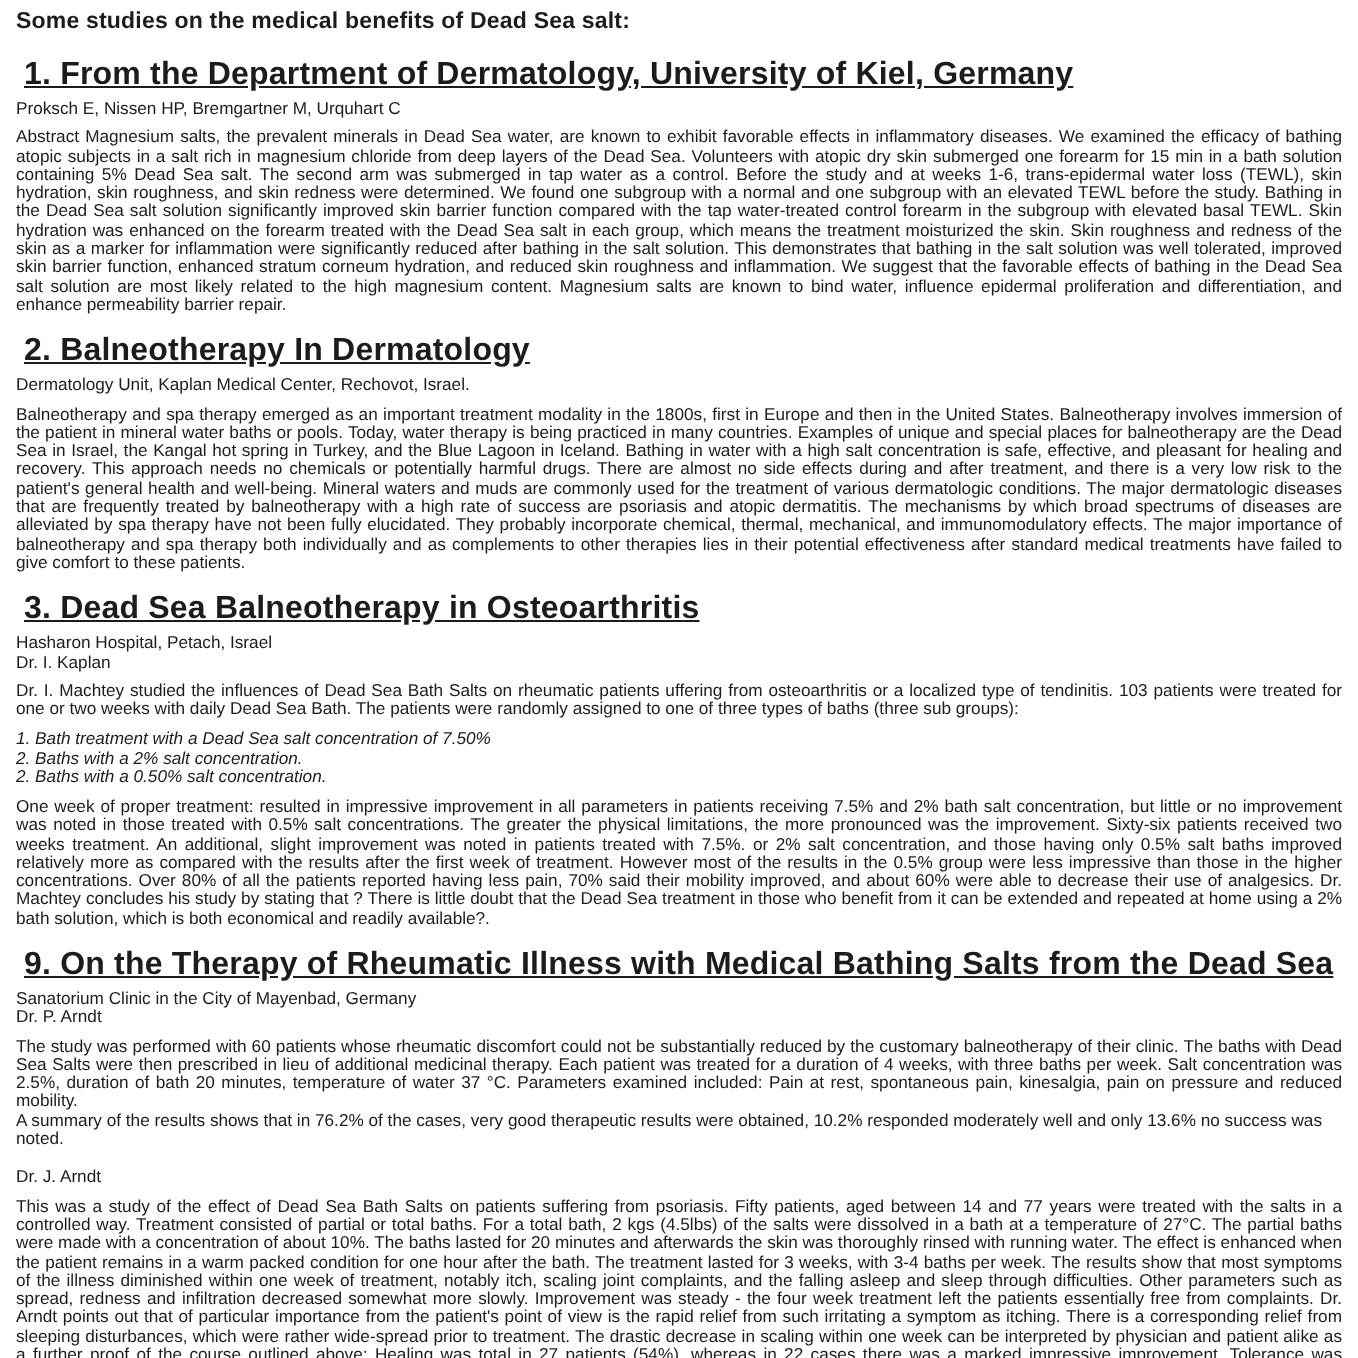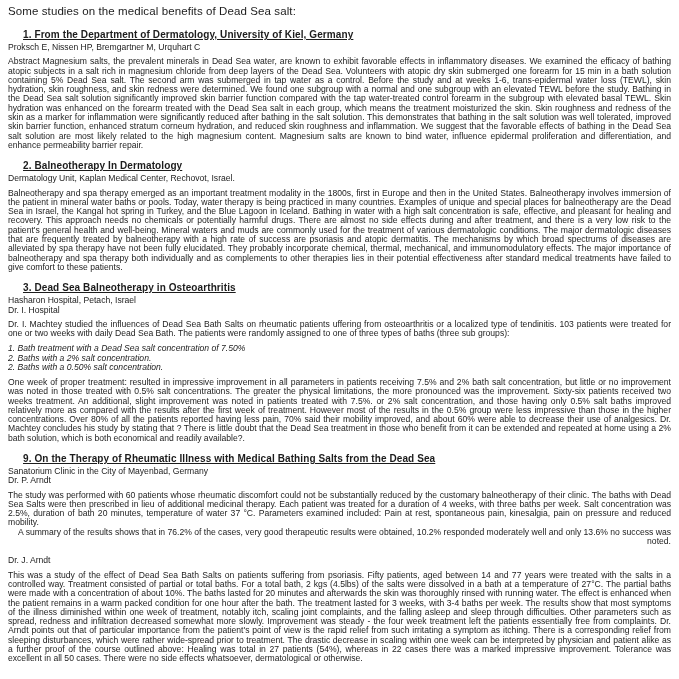--- a/index.html
+++ b/index.html
@@ -12,49 +12,49 @@
     height: 679px;
     overflow: hidden;
     font-family: "Liberation Sans", sans-serif;
     color: #1c1c1c;
   }
   .page {
     padding: 5px 8px 4px 8px;
   }
   .doc-title {
     font-size: 11.5px;
-    font-weight: normal;
+    font-weight: bold;
     letter-spacing: 0.1px;
     margin: 0 0 12px 0;
   }
   .section {
     margin-top: 10px;
   }
   .section-heading {
-    font-size: 10px;
+    font-size: 16px;
     font-weight: bold;
     text-decoration: underline;
-    margin: 0 0 3px 15px;
+    margin: 0 0 3px 4px;
     letter-spacing: 0.1px;
   }
   .meta-line {
     font-size: 8.6px;
     line-height: 9.3px;
     margin: 0;
   }
   .para {
     font-size: 8.6px;
     line-height: 9.3px;
     text-align: justify;
     margin: 5px 0 0 0;
   }
   .line {
     font-size: 8.6px;
     line-height: 9.3px;
-    text-align: right;
+    text-align: left;
     margin: 0;
   }
   .list-block {
     margin-top: 6px;
   }
   .list-item {
     font-size: 8.6px;
     line-height: 9.5px;
     margin: 0;
     font-style: italic;
@@ -72,21 +72,21 @@
         <p class="para">Abstract Magnesium salts, the prevalent minerals in Dead Sea water, are known to exhibit favorable effects in inflammatory diseases. We examined the efficacy of bathing atopic subjects in a salt rich in magnesium chloride from deep layers of the Dead Sea. Volunteers with atopic dry skin submerged one forearm for 15 min in a bath solution containing 5% Dead Sea salt. The second arm was submerged in tap water as a control. Before the study and at weeks 1-6, trans-epidermal water loss (TEWL), skin hydration, skin roughness, and skin redness were determined. We found one subgroup with a normal and one subgroup with an elevated TEWL before the study. Bathing in the Dead Sea salt solution significantly improved skin barrier function compared with the tap water-treated control forearm in the subgroup with elevated basal TEWL. Skin hydration was enhanced on the forearm treated with the Dead Sea salt in each group, which means the treatment moisturized the skin. Skin roughness and redness of the skin as a marker for inflammation were significantly reduced after bathing in the salt solution. This demonstrates that bathing in the salt solution was well tolerated, improved skin barrier function, enhanced stratum corneum hydration, and reduced skin roughness and inflammation. We suggest that the favorable effects of bathing in the Dead Sea salt solution are most likely related to the high magnesium content. Magnesium salts are known to bind water, influence epidermal proliferation and differentiation, and enhance permeability barrier repair.</p>
       </section>
       <section class="section">
         <div class="section-heading">2. Balneotherapy In Dermatology</div>
         <div class="meta-line">Dermatology Unit, Kaplan Medical Center, Rechovot, Israel.</div>
         <p class="para">Balneotherapy and spa therapy emerged as an important treatment modality in the 1800s, first in Europe and then in the United States. Balneotherapy involves immersion of the patient in mineral water baths or pools. Today, water therapy is being practiced in many countries. Examples of unique and special places for balneotherapy are the Dead Sea in Israel, the Kangal hot spring in Turkey, and the Blue Lagoon in Iceland. Bathing in water with a high salt concentration is safe, effective, and pleasant for healing and recovery. This approach needs no chemicals or potentially harmful drugs. There are almost no side effects during and after treatment, and there is a very low risk to the patient's general health and well-being. Mineral waters and muds are commonly used for the treatment of various dermatologic conditions. The major dermatologic diseases that are frequently treated by balneotherapy with a high rate of success are psoriasis and atopic dermatitis. The mechanisms by which broad spectrums of diseases are alleviated by spa therapy have not been fully elucidated. They probably incorporate chemical, thermal, mechanical, and immunomodulatory effects. The major importance of balneotherapy and spa therapy both individually and as complements to other therapies lies in their potential effectiveness after standard medical treatments have failed to give comfort to these patients.</p>
       </section>
       <section class="section">
         <div class="section-heading">3. Dead Sea Balneotherapy in Osteoarthritis</div>
         <div class="meta-line">Hasharon Hospital, Petach, Israel</div>
-        <div class="meta-line">Dr. I. Hospital</div>
+        <div class="meta-line">Dr. I. Kaplan</div>
         <p class="para">Dr. I. Machtey studied the influences of Dead Sea Bath Salts on rheumatic patients uffering from osteoarthritis or a localized type of tendinitis. 103 patients were treated for one or two weeks with daily Dead Sea Bath. The patients were randomly assigned to one of three types of baths (three sub groups):</p>
         <div class="list-block">
           <div class="list-item">1. Bath treatment with a Dead Sea salt concentration of 7.50%</div>
           <div class="list-item">2. Baths with a 2% salt concentration.</div>
           <div class="list-item">2. Baths with a 0.50% salt concentration.</div>
         </div>
         <p class="para">One week of proper treatment: resulted in impressive improvement in all parameters in patients receiving 7.5% and 2% bath salt concentration, but little or no improvement was noted in those treated with 0.5% salt concentrations. The greater the physical limitations, the more pronounced was the improvement. Sixty-six patients received two weeks treatment. An additional, slight improvement was noted in patients treated with 7.5%. or 2% salt concentration, and those having only 0.5% salt baths improved relatively more as compared with the results after the first week of treatment. However most of the results in the 0.5% group were less impressive than those in the higher concentrations. Over 80% of all the patients reported having less pain, 70% said their mobility improved, and about 60% were able to decrease their use of analgesics. Dr. Machtey concludes his study by stating that ? There is little doubt that the Dead Sea treatment in those who benefit from it can be extended and repeated at home using a 2% bath solution, which is both economical and readily available?.</p>
       </section>
       <section class="section">
         <div class="section-heading">9. On the Therapy of Rheumatic Illness with Medical Bathing Salts from the Dead Sea</div>

